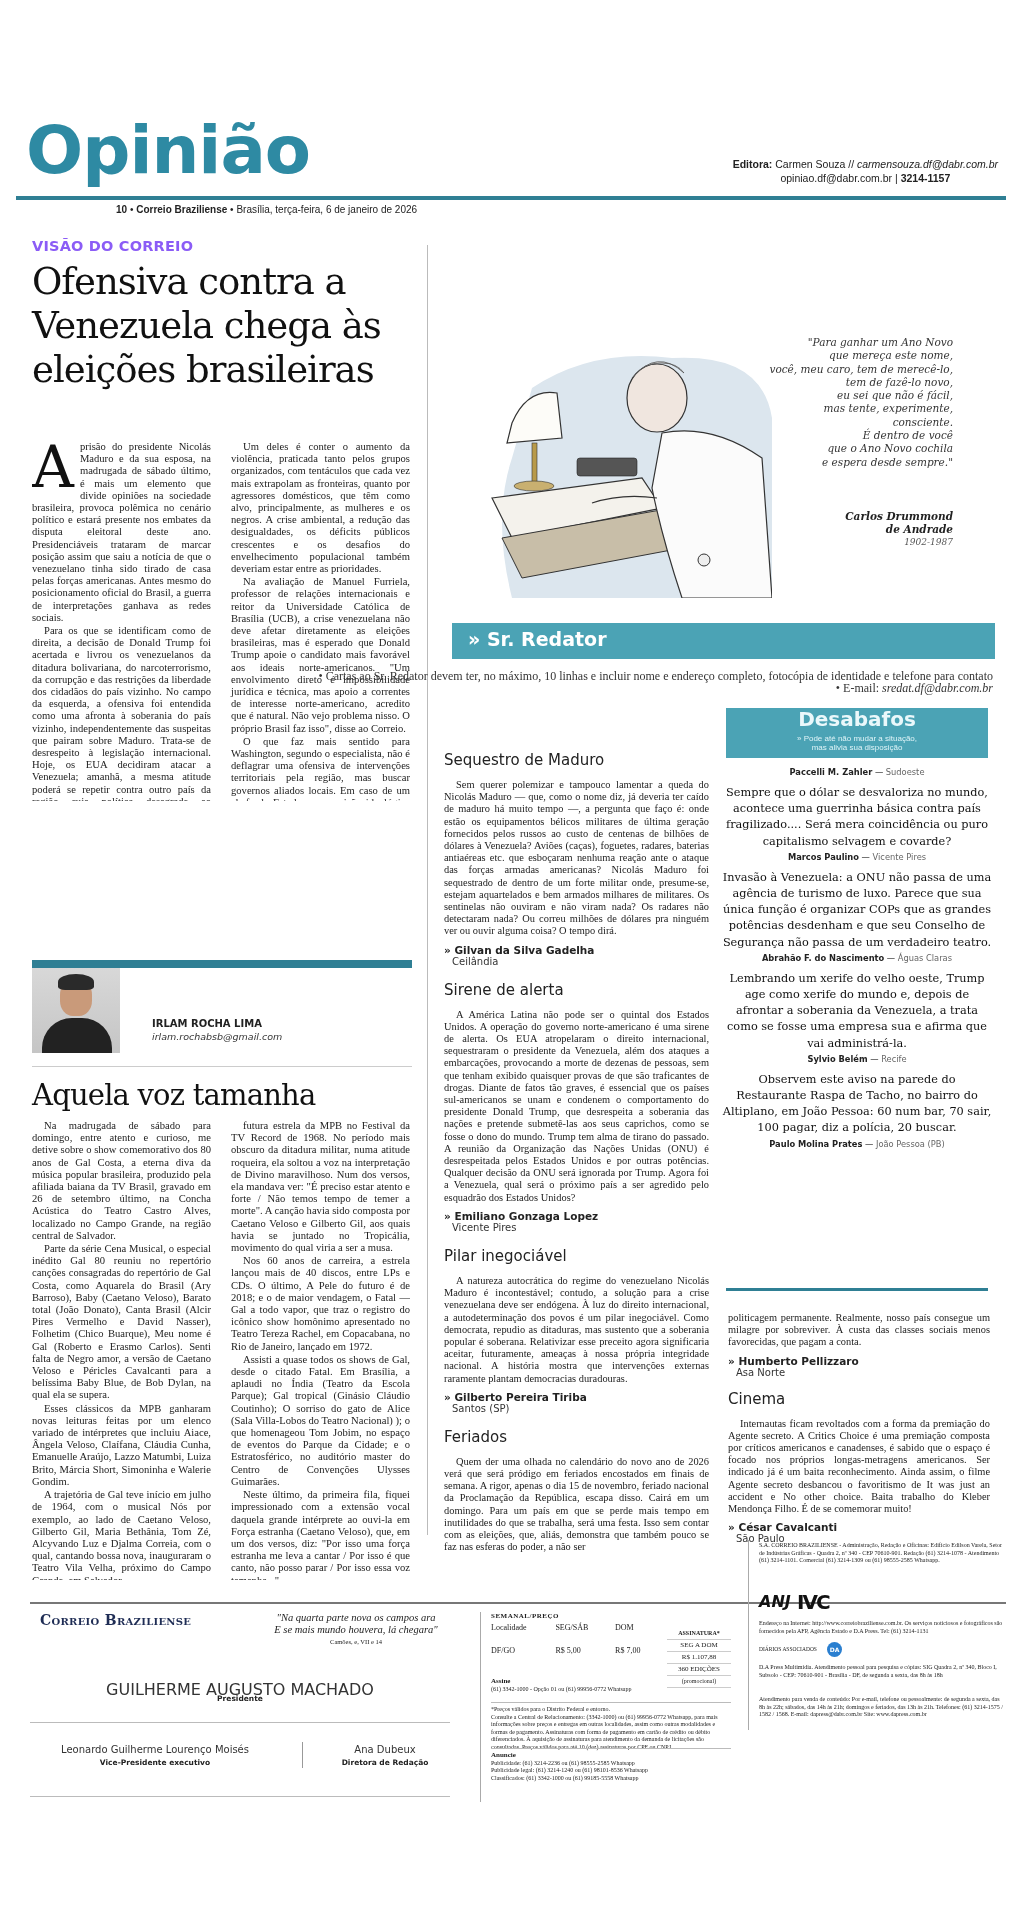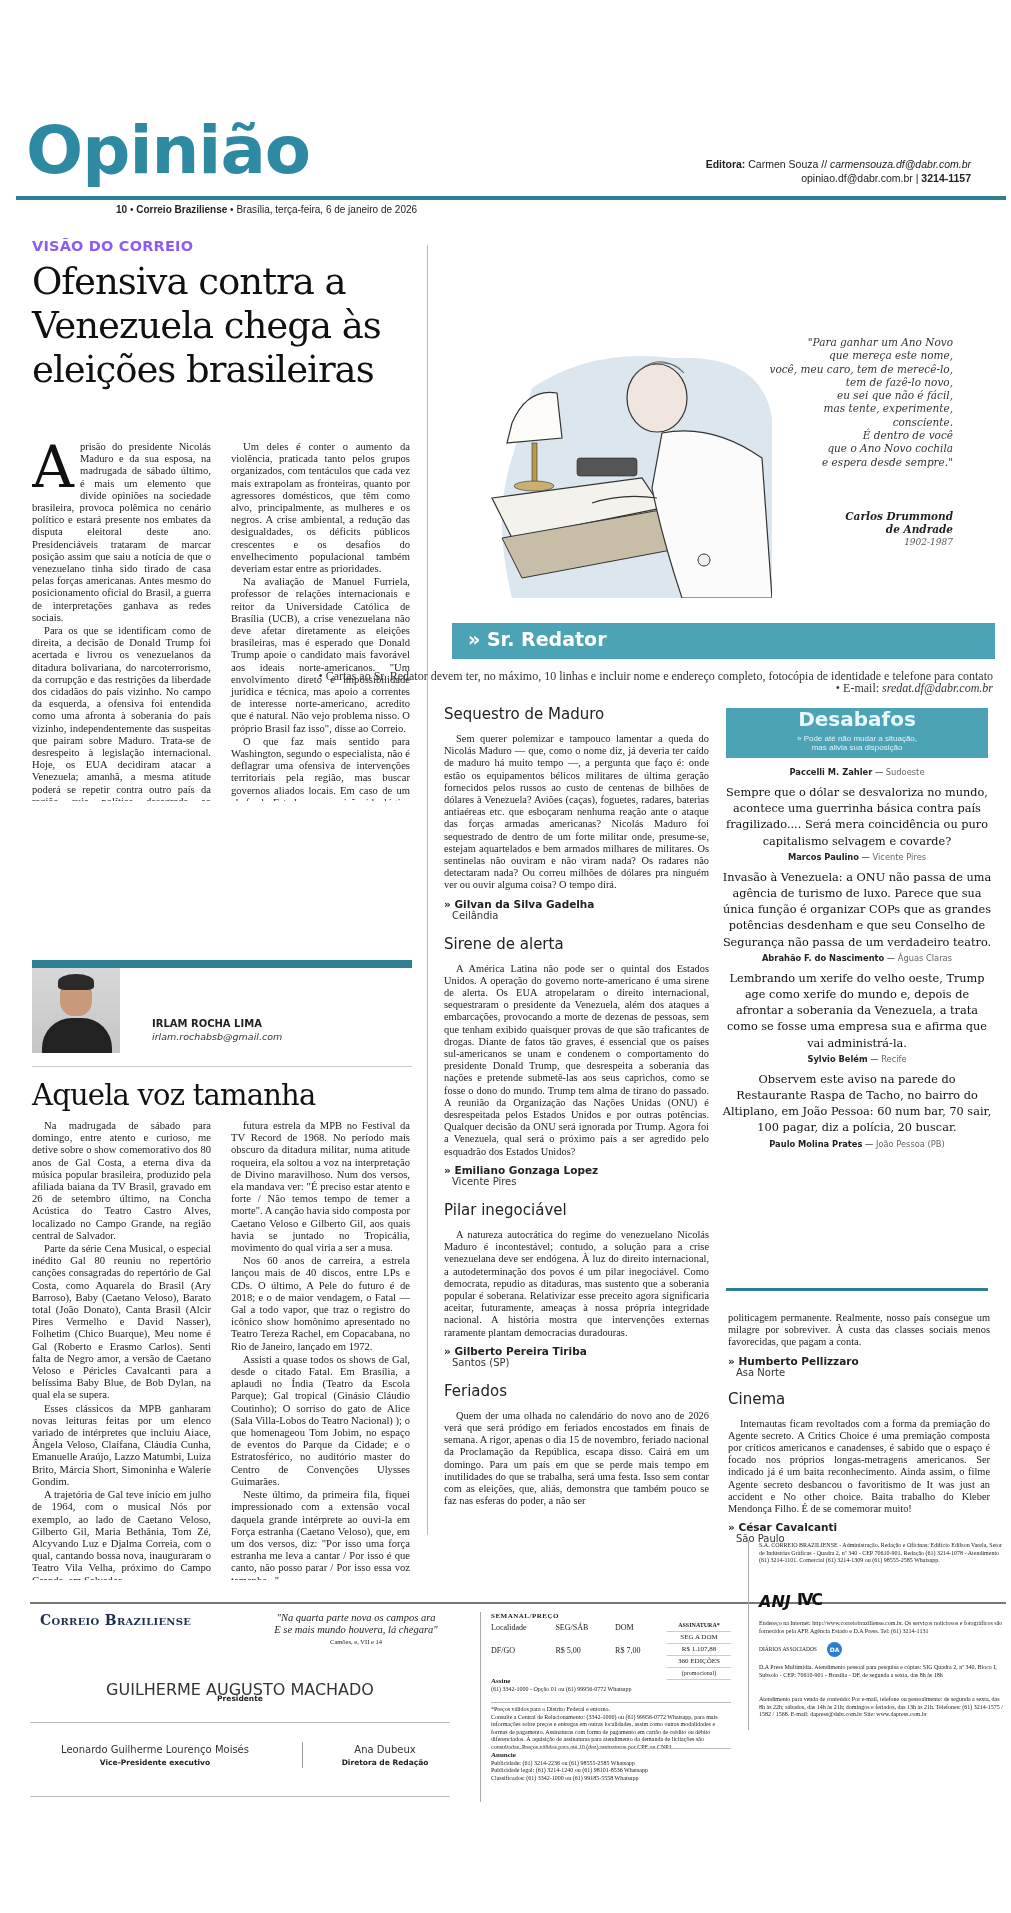--- a/index.html
+++ b/index.html
@@ -5,21 +5,21 @@
   * { box-sizing: border-box; margin: 0; padding: 0; }
   html, body { width: 1011px; height: 1913px; background: #ffffff; overflow: hidden; }
   body { position: relative; font-family: "Liberation Serif", serif; color: #1a1a1a; }
   .abs { position: absolute; }
 
   
   #logo { left: 26px; top: 118px; font-family: "DejaVu Sans", sans-serif; font-weight: bold; font-size: 66px; color: #2e8aa3; letter-spacing: -1px; line-height: 1; transform: scaleX(1.02); transform-origin: left; }
   #logo-rule { left: 16px; top: 196px; width: 990px; height: 4px; background: #2f7f94; }
   #dateline { left: 116px; top: 204px; font-family: "Liberation Sans", sans-serif; font-size: 10px; color: #222; }
   #dateline b { font-weight: bold; }
-  #editor { right: 40px; top: 157px; text-align: right; font-family: "Liberation Sans", sans-serif; font-size: 10.5px; line-height: 14px; color: #222; }
+  #editor { right: 13px; top: 157px; text-align: center; font-family: "Liberation Sans", sans-serif; font-size: 10.5px; line-height: 14px; color: #222; }
   #editor b { font-weight: bold; }
   #editor i { font-style: italic; }
 
   
   #kicker { left: 32px; top: 238px; font-family: "DejaVu Sans", sans-serif; font-weight: bold; font-size: 14.5px; color: #8b5cf6; letter-spacing: 0.2px; }
   #headline { left: 32px; top: 260px; width: 400px; font-family: "DejaVu Serif", serif; font-size: 37px; line-height: 44px; letter-spacing: -1px; color: #111; }
   .cols2 { display: flex; gap: 20px; }
   .col { flex: 1; font-size: 10.6px; line-height: 12.2px; text-align: justify; hyphens: auto; color: #222; }
   .col p { text-indent: 12px; margin-bottom: 1px; }
   .col p.first { text-indent: 0; }
@@ -84,30 +84,30 @@
   #foot-vdiv { left: 302px; top: 1742px; width: 1px; height: 26px; background: #999; }
   #dir-name { left: 320px; top: 1744px; width: 130px; text-align: center; font-family: "DejaVu Sans", sans-serif; font-size: 10px; color: #333; }
   #dir-title { left: 320px; top: 1758px; width: 130px; text-align: center; font-family: "DejaVu Sans", sans-serif; font-weight: bold; font-size: 7.5px; color: #222; }
   #foot-rule-bot { left: 30px; top: 1796px; width: 420px; height: 1px; background: #bbb; }
 
   #price-box { left: 480px; top: 1612px; width: 258px; height: 190px; border-left: 1px solid #aaa; padding-left: 10px; font-family: "Liberation Serif", serif; color: #222; }
   #price-table { position: absolute; left: 10px; top: 0; width: 170px; font-size: 8px; }
   #price-table .hdr { font-weight: bold; font-size: 7px; letter-spacing: 0.5px; }
   #price-table table { border-collapse: collapse; width: 100%; margin-top: 1px; }
   #price-table td { padding: 2px 0; font-size: 8px; }
-  #price-side { position: absolute; left: 186px; top: 8px; width: 64px; text-align: center; font-size: 7px; line-height: 11px; }
+  #price-side { position: absolute; left: 186px; top: 16px; width: 64px; text-align: center; font-size: 7px; line-height: 11px; }
   #price-side div { border-bottom: 1px solid #ccc; }
   .small-block { position: absolute; left: 10px; width: 240px; font-size: 6px; line-height: 7.5px; color: #222; }
   .small-block b { font-size: 7px; }
   .hr-small { position: absolute; left: 10px; width: 240px; height: 1px; background: #bbb; }
 
   #corp-box { left: 748px; top: 1540px; width: 258px; height: 190px; border-left: 1px solid #aaa; padding-left: 10px; }
   .corp-text { position: absolute; left: 10px; width: 245px; font-family: "Liberation Serif", serif; font-size: 6px; line-height: 7.5px; color: #222; }
   #anj-logo { position: absolute; left: 10px; top: 52px; font-family: "DejaVu Sans", sans-serif; font-weight: bold; font-style: italic; font-size: 16px; color: #111; }
-  #ivc-logo { position: absolute; left: 48px; top: 50px; font-family: "DejaVu Sans", sans-serif; font-weight: bold; font-size: 16px; color: #111; letter-spacing: -2px; }
+  #ivc-logo { position: absolute; left: 48px; top: 50px; font-family: "DejaVu Sans", sans-serif; font-weight: bold; font-size: 20px; color: #111; letter-spacing: -2px; }
   #da-badge { position: absolute; left: 78px; top: 102px; width: 15px; height: 15px; border-radius: 50%; background: #2a7fd0; color: #fff; font-size: 6px; font-family: "DejaVu Sans", sans-serif; font-weight: bold; text-align: center; line-height: 15px; }
 </style>
 </head>
 <body>
 
 <div class="abs" id="logo">Opinião</div>
 <div class="abs" id="logo-rule"></div>
 <div class="abs" id="dateline">
   <b>10</b> •
   <b>Correio Braziliense</b> •
@@ -195,21 +195,21 @@
 
 <div class="abs" id="redator-bar"></div>
 <div class="abs" id="redator-title">» Sr. Redator</div>
 <div class="abs" id="redator-note">
   <div>• <span>Cartas ao Sr. Redator devem ter, no máximo, 10 linhas e incluir nome e endereço completo, fotocópia de identidade e telefone para contato</span></div>
   <div>• <span>E-mail:</span> <i>sredat.df@dabr.com.br</i></div>
 </div>
 
 <div class="abs" style="left:444px; top:705px; width:265px;">
   <div style="margin-bottom:14px;">
-    <div class="letter-title" style="margin-bottom:10px;">Sequestro de Maduro</div>
+    <div class="letter-title" style="margin-bottom:10px;margin-top:46px;">Sequestro de Maduro</div>
     <p class="letter-body">Sem querer polemizar e tampouco lamentar a queda do Nicolás Maduro — que, como o nome diz, já deveria ter caído de maduro há muito tempo —, a pergunta que faço é: onde estão os equipamentos bélicos militares de última geração fornecidos pelos russos ao custo de centenas de bilhões de dólares à Venezuela? Aviões (caças), foguetes, radares, baterias antiaéreas etc. que esboçaram nenhuma reação ante o ataque das forças armadas americanas? Nicolás Maduro foi sequestrado de dentro de um forte militar onde, presume-se, estejam aquartelados e bem armados milhares de militares. Os sentinelas não ouviram e não viram nada? Os radares não detectaram nada? Ou correu milhões de dólares pra ninguém ver ou ouvir alguma coisa? O tempo dirá.</p>
     <div class="letter-sign" style="margin-top:6px;">» <span>Gilvan da Silva Gadelha</span></div>
     <div class="letter-city">Ceilândia</div>
   </div>
   <div style="margin-bottom:14px;">
     <div class="letter-title" style="margin-bottom:10px;">Sirene de alerta</div>
     <p class="letter-body">A América Latina não pode ser o quintal dos Estados Unidos. A operação do governo norte-americano é uma sirene de alerta. Os EUA atropelaram o direito internacional, sequestraram o presidente da Venezuela, além dos ataques a embarcações, provocando a morte de dezenas de pessoas, sem que tenham exibido quaisquer provas de que são traficantes de drogas. Diante de fatos tão graves, é essencial que os países sul-americanos se unam e condenem o comportamento do presidente Donald Trump, que desrespeita a soberania das nações e pretende submetê-las aos seus caprichos, como se fosse o dono do mundo. Trump tem alma de tirano do passado. A reunião da Organização das Nações Unidas (ONU) é desrespeitada pelos Estados Unidos e por outras potências. Qualquer decisão da ONU será ignorada por Trump. Agora foi a Venezuela, qual será o próximo país a ser agredido pelo esquadrão dos Estados Unidos?</p>
     <div class="letter-sign" style="margin-top:6px;">» <span>Emiliano Gonzaga Lopez</span></div>
     <div class="letter-city">Vicente Pires</div>
   </div>

